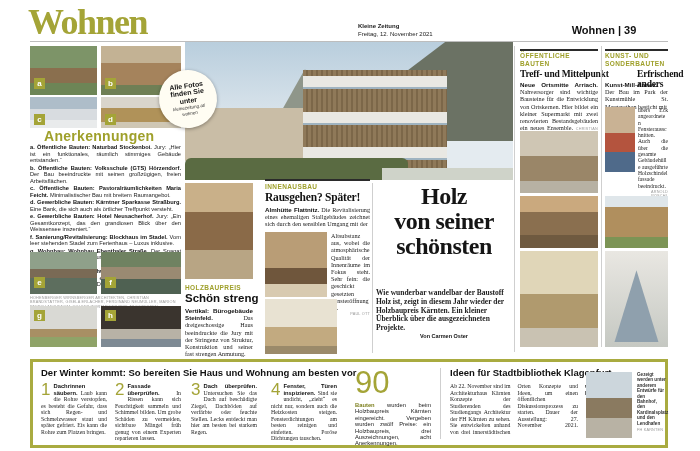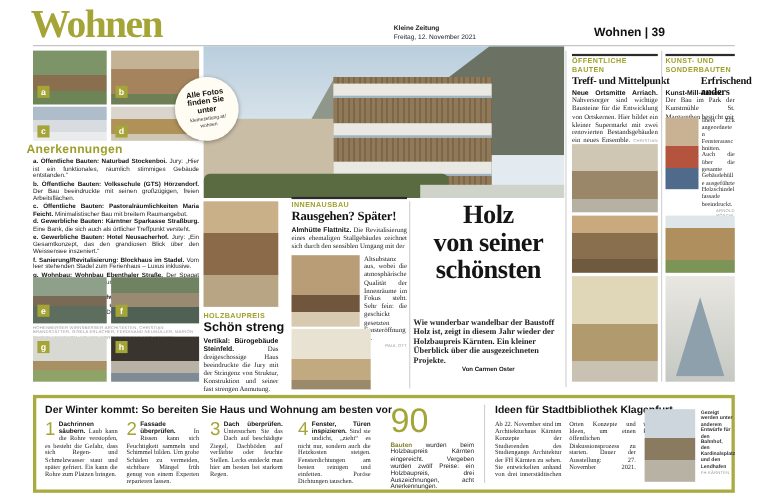--- a/index.html
+++ b/index.html
@@ -5,21 +5,21 @@
   html,body{margin:0;padding:0;background:#fff;}
   .page{position:relative;width:700px;height:451px;background:#fff;overflow:hidden;
         font-family:"Liberation Sans",sans-serif;color:#222;}
   .abs{position:absolute;}
   .ph{position:absolute;overflow:hidden;}
   .badge-letter{position:absolute;left:4px;bottom:6px;width:11px;height:11px;background:#a4a437;
         color:#fff;font:700 8px/11px "Liberation Sans",sans-serif;text-align:center;}
   .masthead{font:700 36px/36px "Liberation Serif",serif;letter-spacing:-1.5px;color:#a4a437;}
   .tagline{font:700 8px "Liberation Sans",sans-serif;color:#3a3a3a;}
   .paperline{font:400 6px/7.5px "Liberation Sans",sans-serif;color:#222;}
-  .folio{font:700 11px "Liberation Sans",sans-serif;color:#111;text-align:left;}
+  .folio{font:700 11px "Liberation Sans",sans-serif;color:#111;text-align:center;}
   .seclabel{font:700 6.5px/8px "Liberation Sans",sans-serif;color:#9fa02b;letter-spacing:.4px;}
   .htitle{font:700 9.5px "Liberation Serif",serif;color:#111;letter-spacing:-.2px;}
   .htitle-lg{font:700 11.5px "Liberation Serif",serif;color:#111;letter-spacing:-.2px;}
   .htitle-sans{font:700 11.5px "Liberation Sans",sans-serif;color:#111;}
   .body{font:400 6.2px/7.2px "Liberation Serif",serif;color:#222;text-align:justify;}
   .body .lead{font:700 6.2px "Liberation Sans",sans-serif;color:#111;}
   .narrow{overflow-wrap:anywhere;}
   .credit{font:400 3.8px "Liberation Sans",sans-serif;color:#9a9a9a;letter-spacing:.2px;text-transform:uppercase;}
   .aner{margin:0 0 1px 0;font:400 5.7px/6.5px "Liberation Sans",sans-serif;color:#222;text-align:justify;}
   .aner b{font-weight:700;color:#111;}
@@ -67,21 +67,21 @@
   <div class="ph" style="left:101px;top:46px;width:80px;height:49px;background:linear-gradient(180deg,#c3b294 0 35%,#a5835c 35% 80%,#6f7f55 80%);">
     <span class="badge-letter">b</span>
     </div>
   <div class="ph" style="left:30px;top:97px;width:67px;height:31px;background:linear-gradient(180deg,#aebdc9 0 40%,#d8dce0 40% 75%,#e9ebec 75%);">
     <span class="badge-letter" style="bottom:3px;">c</span>
     </div>
   <div class="ph" style="left:101px;top:97px;width:80px;height:31px;background:linear-gradient(180deg,#d9d5cc 0 35%,#b09259 35% 80%,#cfc7b4 80%);">
     <span class="badge-letter" style="bottom:3px;">d</span>
     </div>
 
-  <div class="abs seclabel" style="left:24px;top:132px;font-size:11px;letter-spacing:.3px;">Anerkennungen</div>
+  <div class="abs seclabel" style="left:44px;top:132px;font-size:14px;letter-spacing:.3px;">Anerkennungen</div>
   <div class="abs" style="left:30px;top:144px;width:151px;">
     <p class="aner"><b>a.</b> <b>Öffentliche Bauten: Naturbad Stockenboi.</b> <span>Jury: „Hier ist ein funktionales, räumlich stimmiges Gebäude entstanden.“</span></p>
     <p class="aner"><b>b.</b> <b>Öffentliche Bauten: Volksschule (GTS) Hörzendorf.</b> <span>Der Bau beeindruckte mit seinen großzügigen, freien Arbeitsflächen.</span></p>
     <p class="aner"><b>c.</b> <b>Öffentliche Bauten: Pastoralräumlichkeiten Maria Feicht.</b> <span>Minimalistischer Bau mit breitem Raumangebot.</span></p>
     <p class="aner"><b>d.</b> <b>Gewerbliche Bauten: Kärntner Sparkasse Straßburg.</b> <span>Eine Bank, die sich auch als örtlicher Treffpunkt versteht.</span></p>
     <p class="aner"><b>e.</b> <b>Gewerbliche Bauten: Hotel Neusacherhof.</b> <span>Jury: „Ein Gesamtkonzept, das den grandiosen Blick über den Weissensee inszeniert.“</span></p>
     <p class="aner"><b>f.</b> <b>Sanierung/Revitalisierung: Blockhaus im Stadel.</b> <span>Vom leer stehenden Stadel zum Ferienhaus – Luxus inklusive.</span></p>
     <p class="aner"><b>g.</b> <b>Wohnbau: Wohnbau Ebenthaler Straße.</b> <span>Der Spagat zwischen Behaglichkeit, Funktionalität und Effizienz ist hier gelungen.</span></p>
     <p class="aner"><b>h.</b> <b>Export: Donau Hochwasserschutz Halle Sarling-Säusenstein.</b> <span>Hier entstand zusätzlich eine Aussichtsplattform auf die Donau.</span></p>
   </div>

